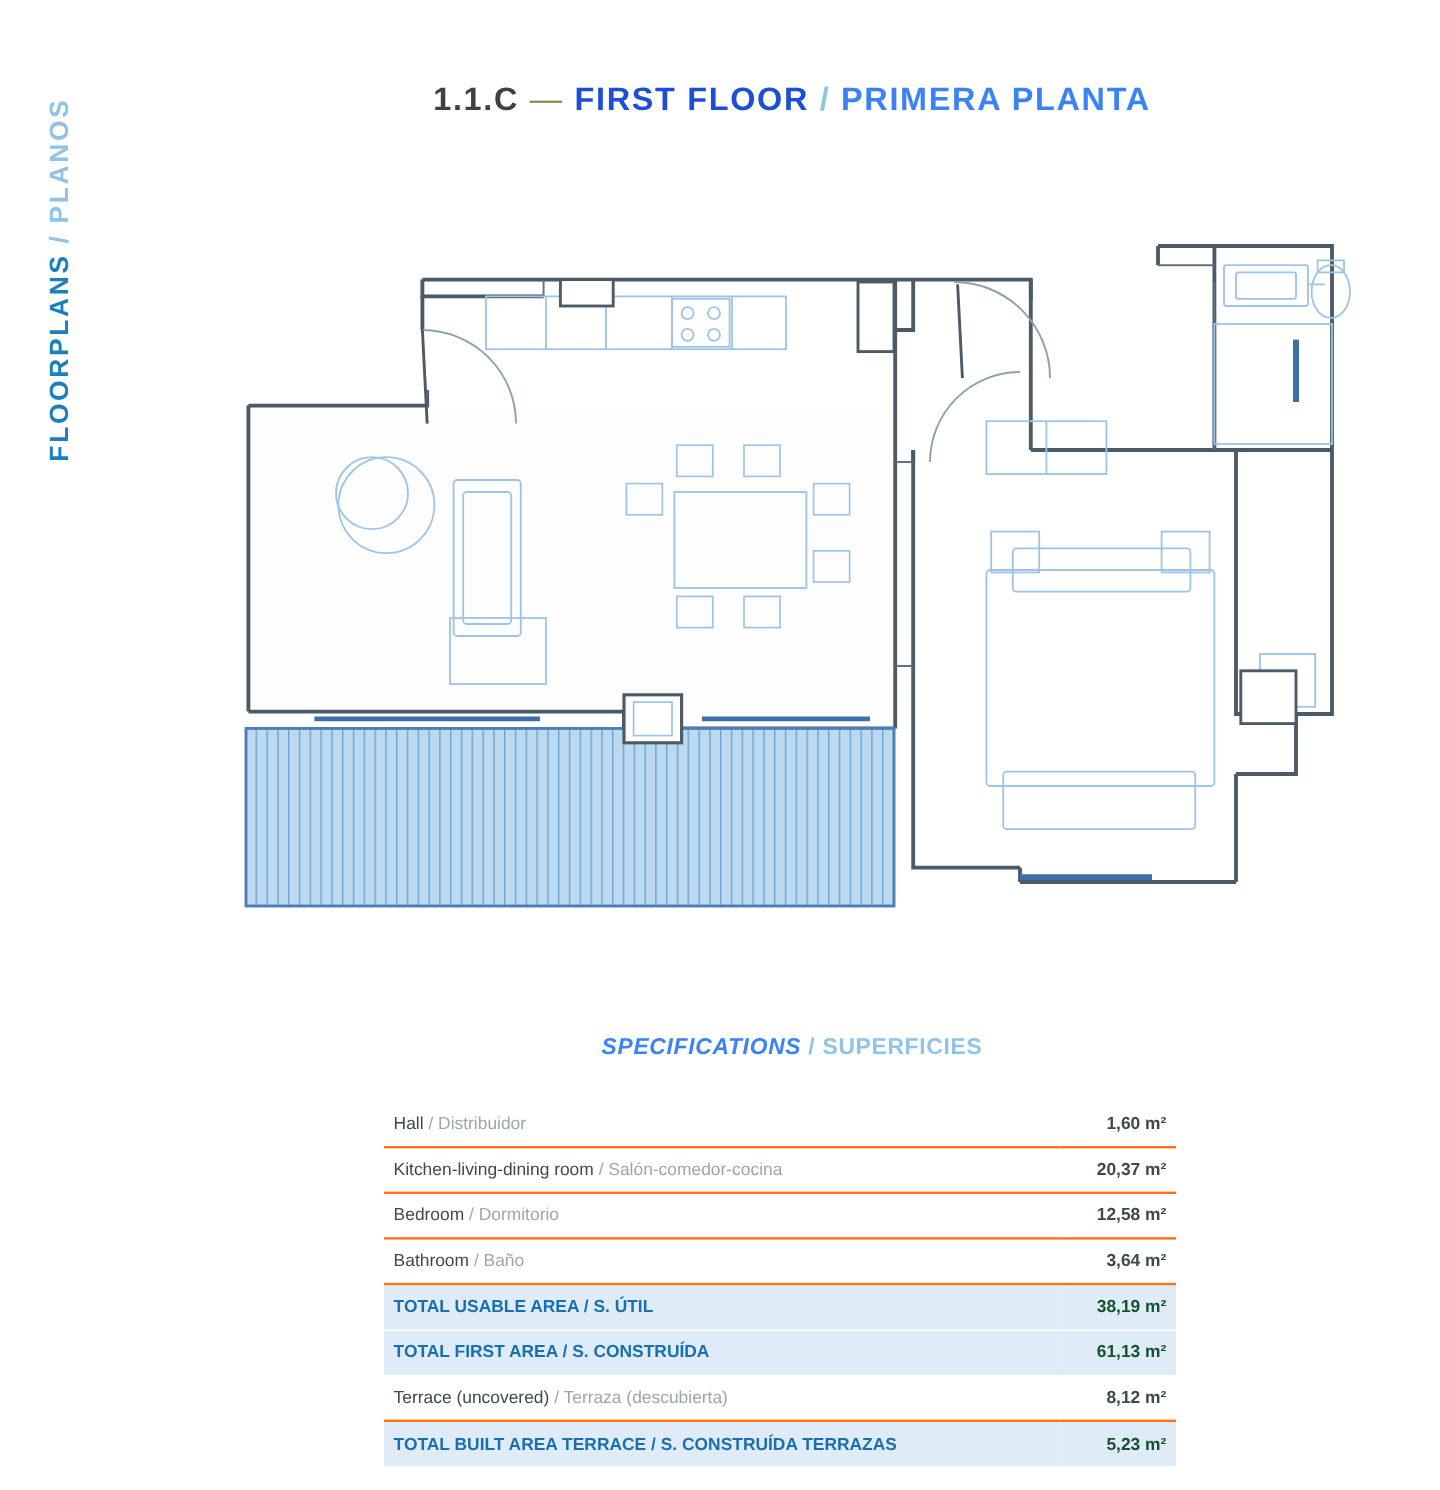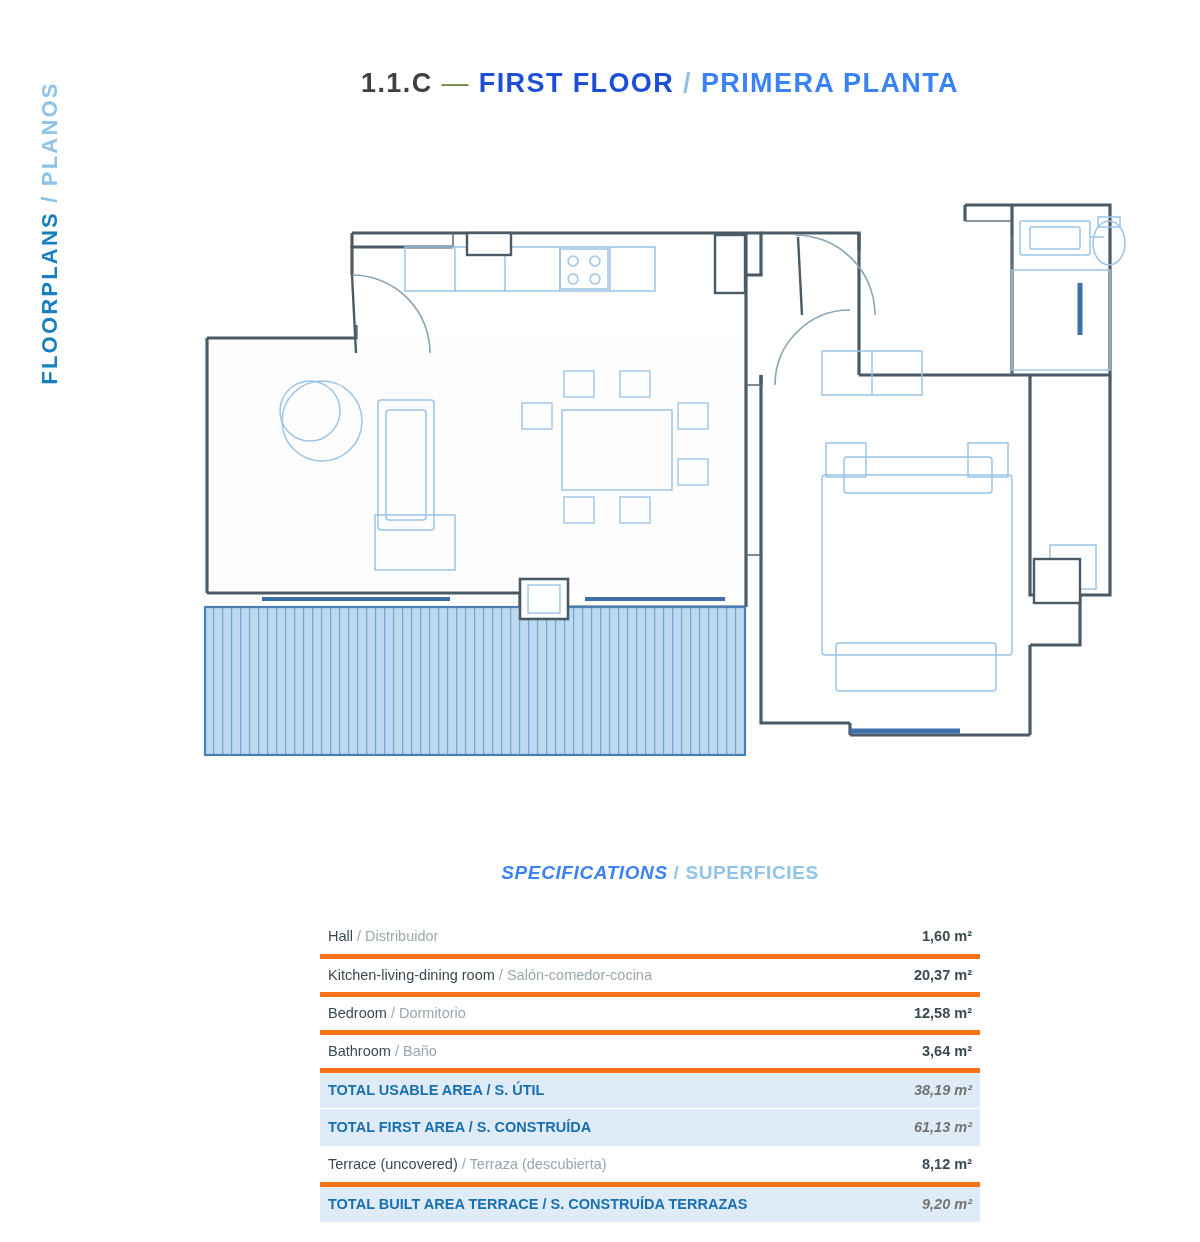--- a/index.html
+++ b/index.html
@@ -84,41 +84,41 @@
 
   .spec-table {
     position: absolute;
     left: 320px;
     top: 918px;
     width: 660px;
     border-collapse: collapse;
   }
   .spec-table tr { height: 38px; }
   .spec-table td {
-    border-bottom: 5px solid #f97316;
+    border-bottom: 2px solid #f97316;
     font-size: 14.5px;
     color: #3b4a52;
     padding: 0 8px;
     vertical-align: middle;
   }
   .spec-table td.val {
     text-align: right;
     white-space: nowrap;
     font-weight: bold;
   }
   .spec-table .es { color: #9aa7ae; }
   .spec-table tr.highlight td {
     background: #dfecf7;
     color: #1a6fb0;
     font-weight: bold;
     border-bottom: 1px solid #ffffff;
     margin-top: 48px;
   }
   .spec-table tr.highlight td .es { color: #1a6fb0; font-weight: bold; }
-  .spec-table tr.highlight td.val { color: #737373; font-weight: bold; font-style: italic; }
+  .spec-table tr.highlight td.val { color: #14532d; font-weight: bold; }
   .spec-table tr.plain td { background: #ffffff; }
   .spec-table tr:last-child td { border-bottom: none; }
 </style>
 </head>
 <body>
 
 <div class="side-label">
   <div class="rot">
     <span>FLOORPLANS</span>
     <span class="sep">/</span>
@@ -353,17 +353,17 @@
       </td>
       <td class="val">8,12 m²</td>
     </tr>
 
     <tr class="highlight">
       <td>
         <span>TOTAL BUILT AREA TERRACE</span>
         <span class="es">/</span>
         <span class="es">S. CONSTRUÍDA TERRAZAS</span>
       </td>
-      <td class="val">9,20 m²</td>
+      <td class="val">5,23 m²</td>
     </tr>
 
   </tbody>
 </table>
 
 </body></html>

